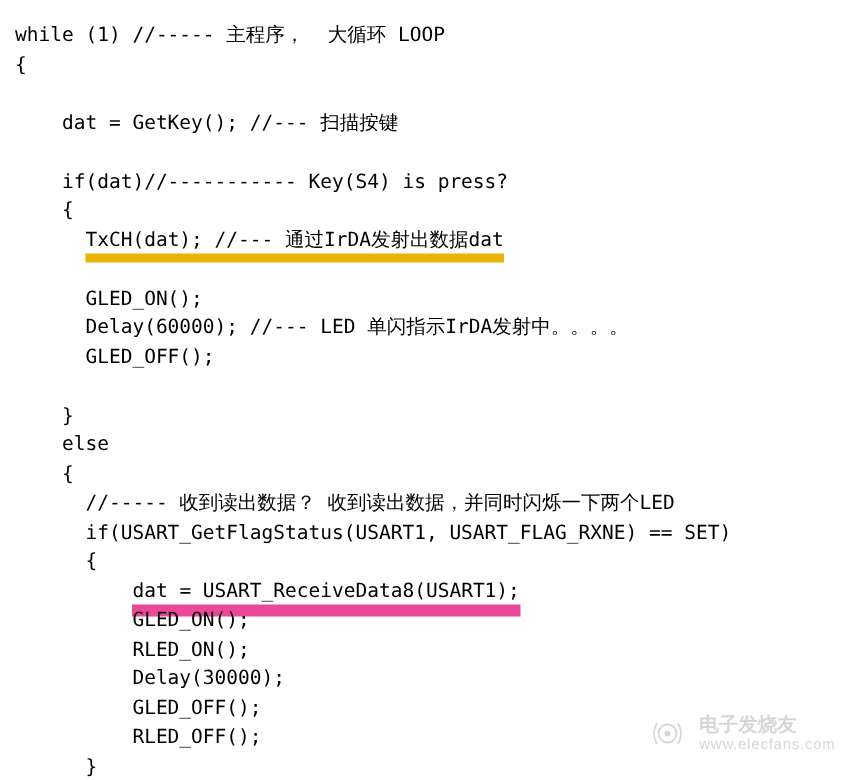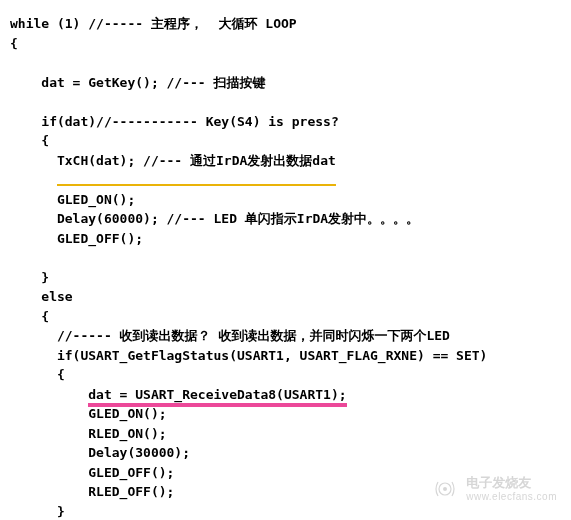--- a/index.html
+++ b/index.html
@@ -9,28 +9,27 @@
       background: #ffffff;
       font-family: "Courier New", monospace;
       font-size: 13px;
       color: #000;
       padding: 14px 10px;
       position: relative;
       line-height: 1.5;
     }
     .code-line {
       white-space: pre;
-      font-weight: bold;
     }
     .underline-green {
-      border-bottom: 2px solid #eab308;
-      padding-bottom: 16px;
+      border-bottom: 6px solid #eab308;
+      padding-bottom: 1px;
     }
     .underline-orange {
-      border-bottom: 4px solid #ec4899;
+      border-bottom: 8px solid #ec4899;
       padding-bottom: 1px;
     }
     .watermark {
       position: absolute;
       right: 14px;
       bottom: 18px;
       display: flex;
       align-items: center;
       gap: 8px;
       opacity: 0.75;

